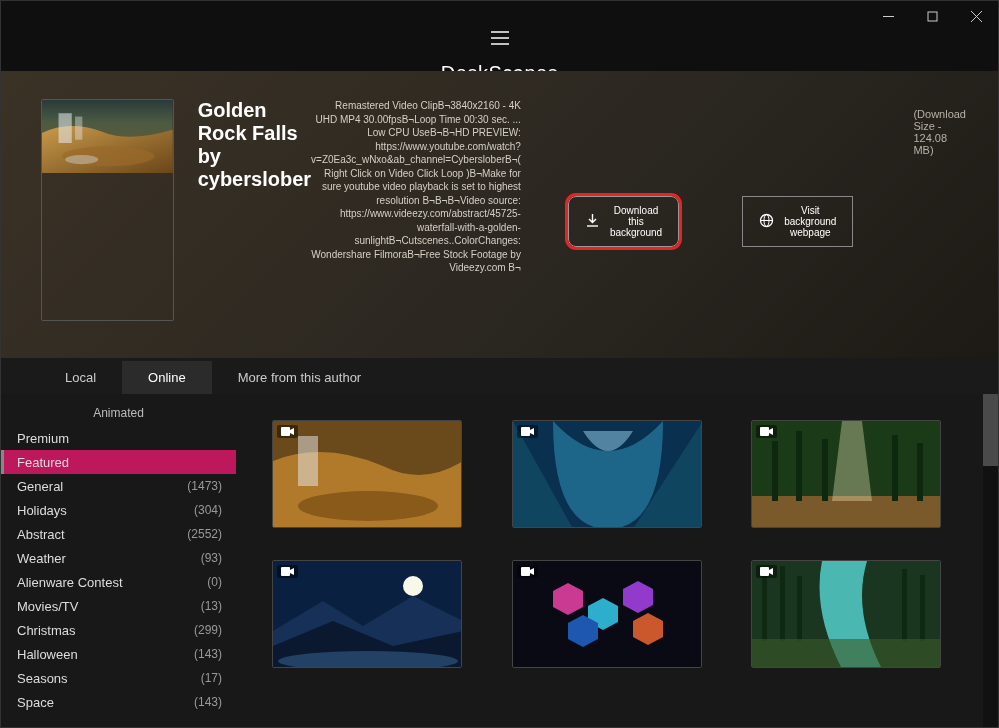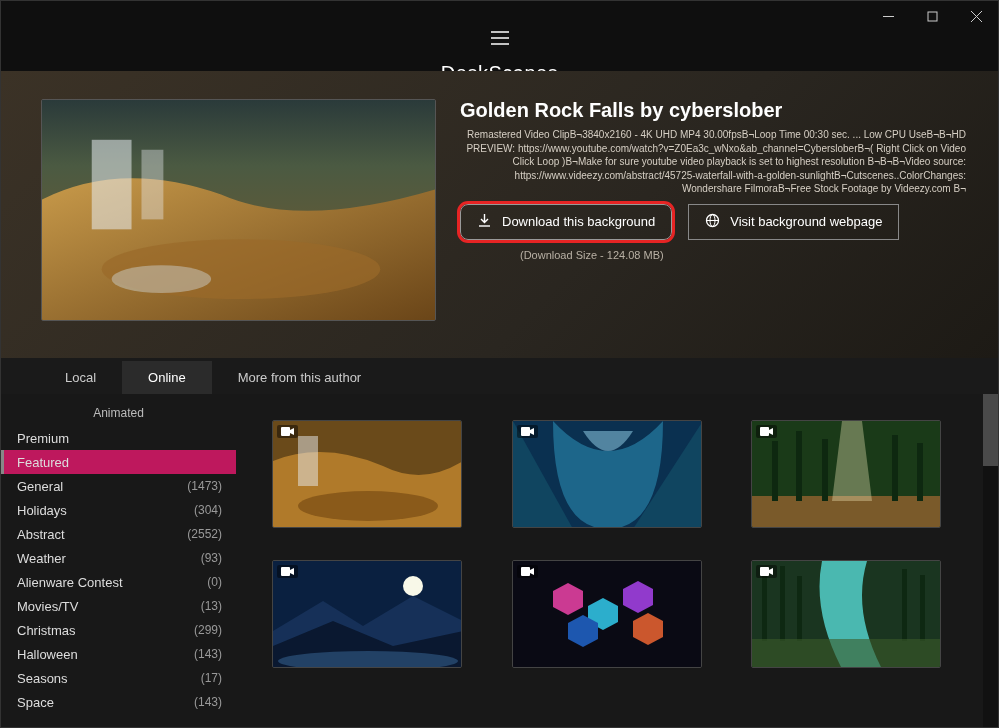--- a/index.html
+++ b/index.html
@@ -11,25 +11,25 @@
 .header{height:40px;display:flex;align-items:center;padding:0 18px;background:#0f0f0f;gap:14px;flex-direction:column;}
 .menu-icon{cursor:pointer;}
 .menu-icon svg{width:18px;height:14px;}
 .app-title{font-size:20px;font-weight:300;color:#fff;letter-spacing:0.5px;}
 .header-spacer{flex:1;}
 .header-icon{cursor:pointer;margin-left:10px;}
 .header-icon svg{width:18px;height:18px;}
 .hero{height:287px;background:linear-gradient(135deg,#3b3226 0%,#2a2620 60%,#1d1a15 100%);display:flex;padding:28px 32px 22px 40px;gap:24px;position:relative;}
 .hero-thumb{width:395px;height:222px;border:1px solid #555;background:linear-gradient(180deg,rgba(30,40,50,0.5) 0%,transparent 25%);position:relative;overflow:hidden;border-radius:2px;}
 .hero-thumb-img{position:absolute;inset:0;}
-.hero-info{flex:1;display:flex;flex-direction:column;}
+.hero-info{flex:1;display:flex;flex-direction:row;}
 .hero-title{font-size:20px;font-weight:600;color:#fff;margin-bottom:6px;}
 .hero-desc{font-size:10px;line-height:1.35;color:#d6cfc4;max-height:130px;text-align:right;}
 .hero-actions{display:flex;gap:16px;margin-top:8px;align-items:center;}
-.hero-btn{border:1px solid #888;background:transparent;color:#fff;padding:8px 16px;font-size:13px;cursor:pointer;display:flex;align-items:center;gap:10px;}
+.hero-btn{border:1px solid #888;background:transparent;color:#fff;padding:8px 16px;font-size:10px;cursor:pointer;display:flex;align-items:center;gap:10px;margin-left:47px;}
 .hero-btn.highlight{outline:3px solid #e62424;outline-offset:0;border-radius:8px;border-color:#999;}
 .dl-size{font-size:11px;color:#b8b0a4;margin-top:9px;margin-left:60px;}
 .hero-btn svg{width:15px;height:15px;}
 .tabs{display:flex;background:#1a1a1a;height:36px;padding-left:38px;align-items:flex-end;}
 .tab{padding:9px 26px;font-size:13px;color:#ccc;cursor:pointer;background:#1a1a1a;}
 .tab.active{background:#2b2b2b;color:#fff;}
 .content{flex:1;display:flex;background:#181818;overflow:hidden;}
 .sidebar{width:235px;background:#181818;overflow:hidden;padding-top:8px;}
 .section-header{display:flex;align-items:center;padding:4px 12px;color:#bbb;font-size:12px;flex-direction:column;}
 .section-header .line{flex:1;height:1px;background:#333;}

